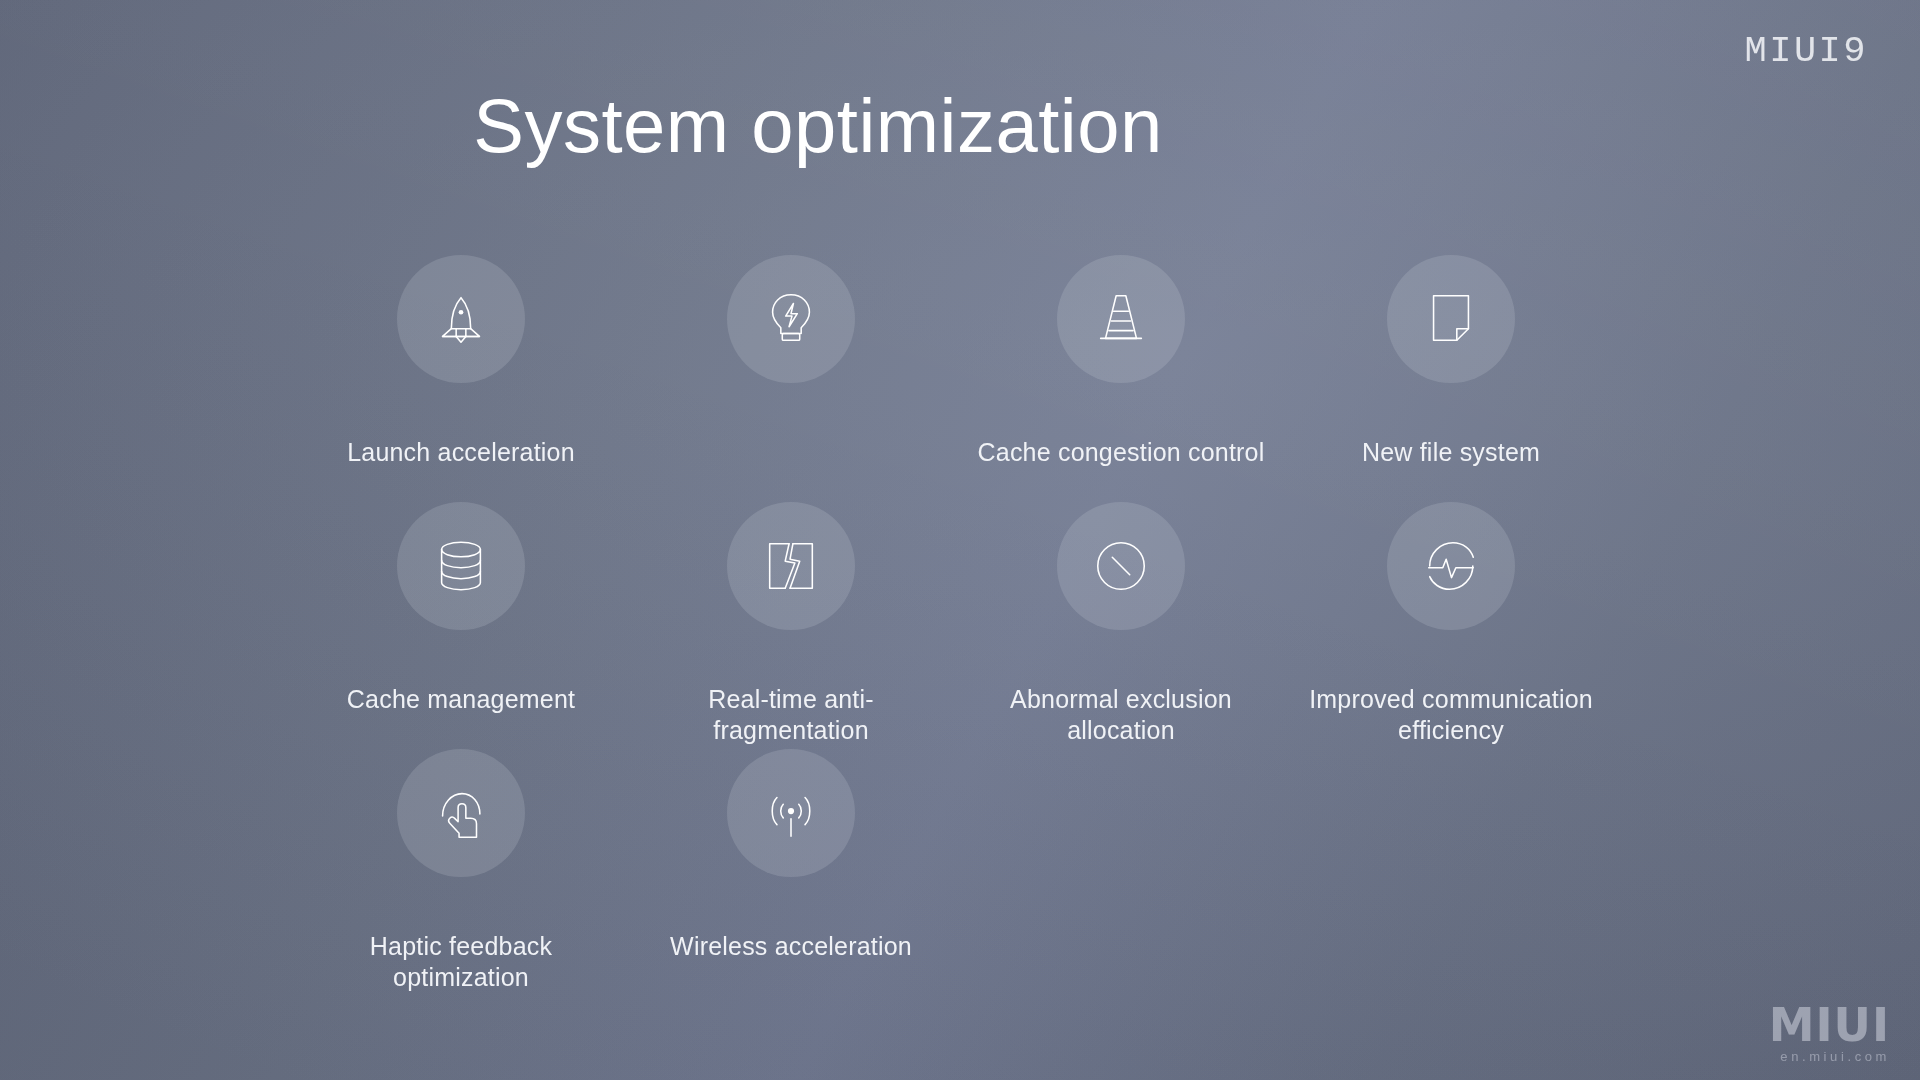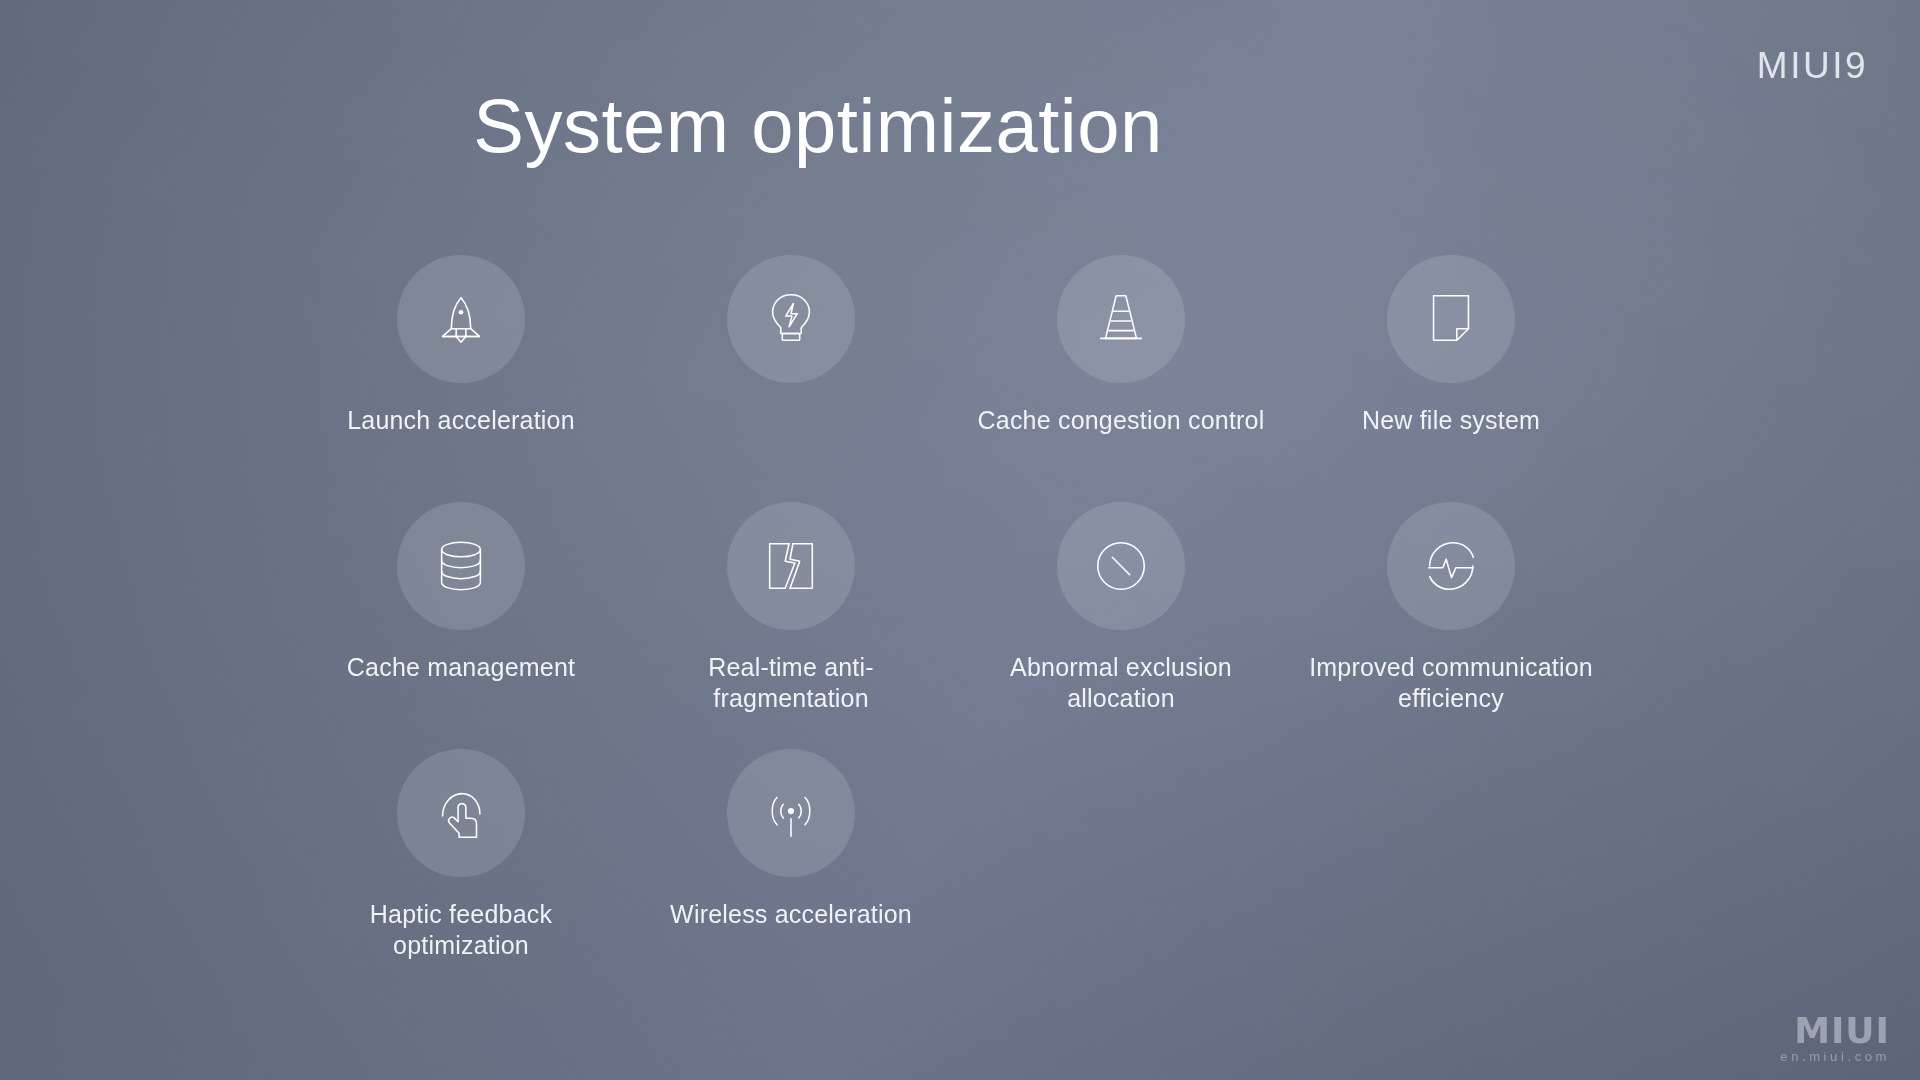--- a/index.html
+++ b/index.html
@@ -31,27 +31,27 @@
     content: "";
     position: absolute;
     inset: 0;
     background: linear-gradient(200deg, rgba(255,255,255,0.04) 0%, rgba(255,255,255,0) 45%, rgba(40,45,58,0.10) 100%);
     pointer-events: none;
   }
 
   
   .brand {
     position: absolute;
-    top: 45px;
+    top: 30px;
     right: 52px;
     font-size: 37px;
     letter-spacing: 2.5px;
     color: #e8eaef;
     font-weight: 300;
-    font-family: Liberation Sans, sans-serif;
+    font-family: Liberation Mono, monospace;
     opacity: 0.95;
     z-index: 5;
   }
 
   
   .title {
     position: absolute;
     top: 88px;
     left: 0;
     width: 1636px;
@@ -73,20 +73,21 @@
     display: grid;
     grid-template-columns: repeat(4, 330px);
     grid-template-rows: repeat(3, 247px);
     z-index: 5;
   }
 
   .cell {
     display: flex;
     flex-direction: column;
     align-items: center;
+    gap: 32px;
   }
 
   .badge {
     width: 128px;
     height: 128px;
     border-radius: 50%;
     background: rgba(223, 228, 238, 0.16);
     display: flex;
     align-items: center;
     justify-content: center;
@@ -125,21 +126,21 @@
   
   .watermark {
     position: absolute;
     right: 30px;
     bottom: 16px;
     text-align: right;
     z-index: 5;
     user-select: none;
   }
   .watermark .wm-main {
-    font-size: 36px;
+    font-size: 46px;
     font-weight: 700;
     letter-spacing: 1px;
     color: rgba(232,236,244,0.45);
     line-height: 0.95;
     font-family: "DejaVu Sans", sans-serif;
   }
   .watermark .wm-sub {
     font-size: 13px;
     letter-spacing: 3.6px;
     color: rgba(232,236,244,0.40);

